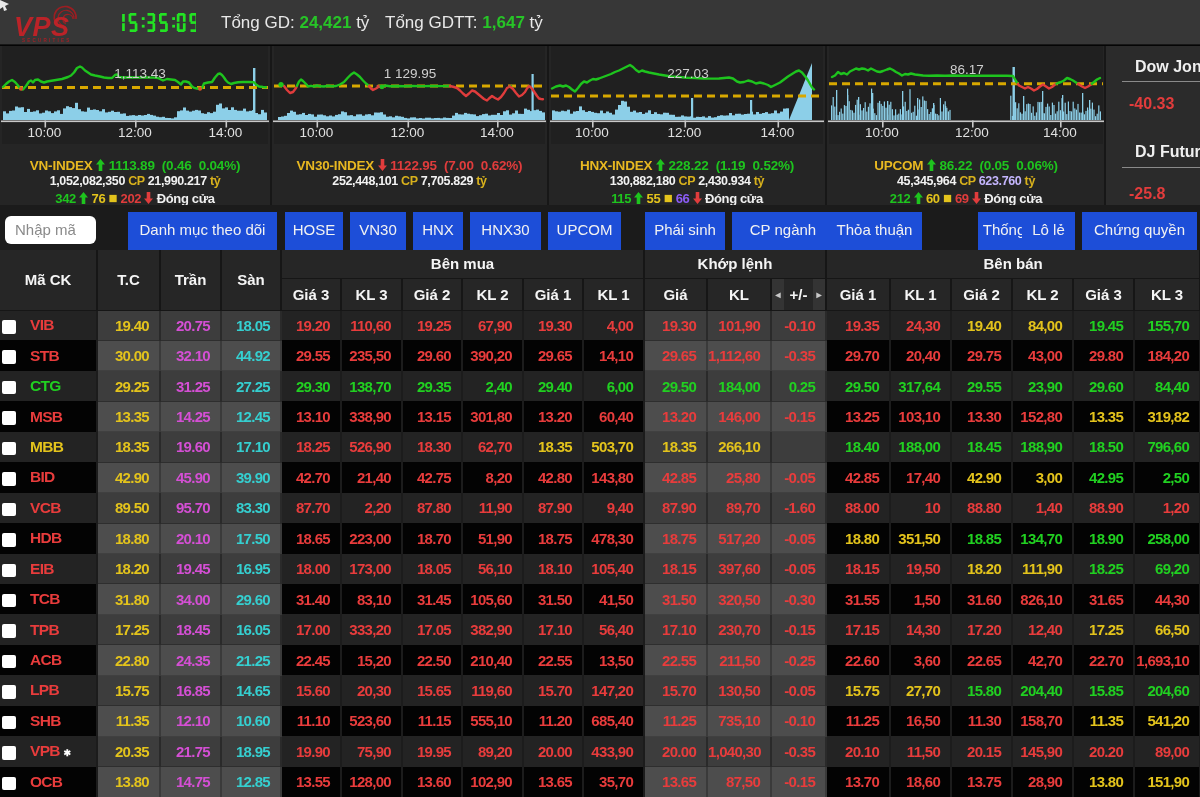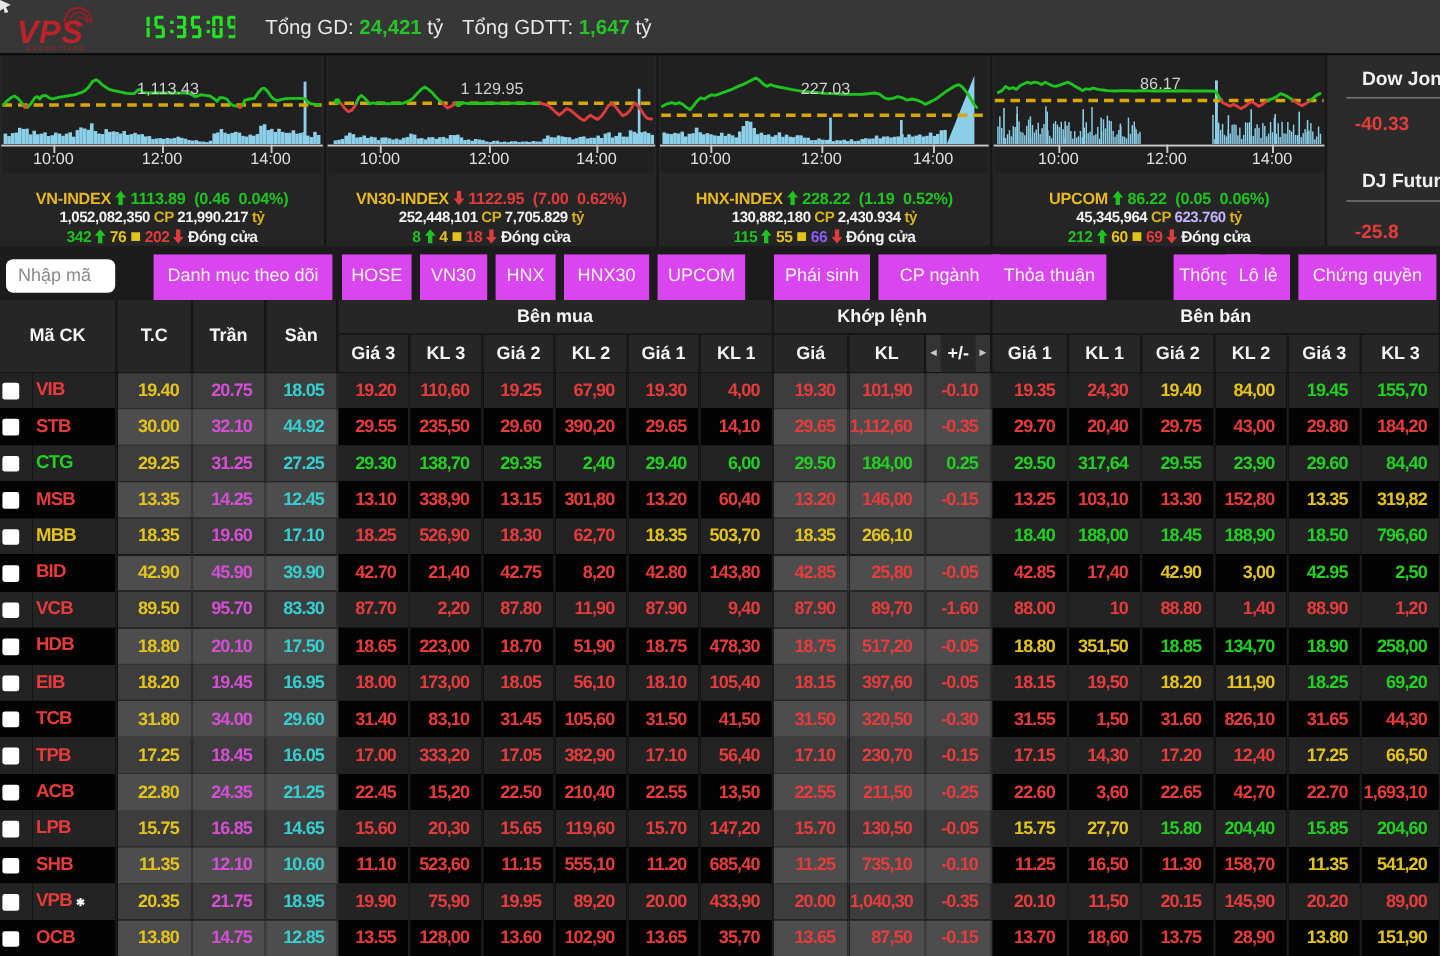--- a/index.html
+++ b/index.html
@@ -20,21 +20,21 @@
 .sq{font-size:15px}
 .gold{color:#d8b11c}
 #rpanel{position:absolute;left:1104px;top:0;width:96px;height:159px;background:#2b2b2b;
  border-left:2px solid #171717;overflow:hidden}
 .rt{position:absolute;font-weight:bold;font-size:16px;color:#f0f0f0;white-space:nowrap;left:29px}
 .rl{position:absolute;height:1px;background:#8a8a8a;left:16px;right:0}
 .rv{position:absolute;font-weight:bold;font-size:16px;color:#e23c3c;left:23px}
 #tabstrip{position:absolute;left:0;top:205px;width:1200px;height:45px;background:#1b1b1b}
 #ckinput{position:absolute;left:5px;top:11px;width:91px;height:28px;background:#fff;
  border-radius:6px;color:#8a8a8a;font-size:15px;line-height:28px;padding-left:10px}
-.tab{position:absolute;top:7px;height:38px;background:#d946ef;color:#f2f2f2;
+.tab{position:absolute;top:7px;height:38px;background:#1d4ed8;color:#f2f2f2;
  font-size:15px;line-height:36px;text-align:center;white-space:nowrap;overflow:hidden}
 #tablewrap{position:absolute;left:0;top:250px;width:1200px;height:547px;background:#000}
 table{border-collapse:collapse;table-layout:fixed;width:1200px}
 th{background:#262626;color:#f5f5f5;font-size:15px;font-weight:bold;
  border-right:2px solid #161616;border-bottom:1px solid #161616;text-align:center}
 .h1 th{height:28px}
 .h2 th{height:32px}
 .arr{color:#c8c8c8;font-size:10px}
 th.pm{position:relative}
 .al{position:absolute;left:0;top:0;bottom:0;width:12px;background:#343434;line-height:32px}
@@ -335,25 +335,20 @@
           <rect x="225.0" y="74.5" width="1.6" height="7" fill="#c8c8c8"></rect>
           <text x="44.5" y="90.5" text-anchor="middle" font-size="13.5" fill="#e0e0e0" font-family="Liberation Sans">10:00</text>
           <text x="135.5" y="90.5" text-anchor="middle" font-size="13.5" fill="#e0e0e0" font-family="Liberation Sans">12:00</text>
           <text x="225.0" y="90.5" text-anchor="middle" font-size="13.5" fill="#e0e0e0" font-family="Liberation Sans">14:00</text>
           <text x="138" y="32" text-anchor="middle" font-size="13.5" fill="#cfcfcf" font-family="Liberation Sans">1 129.95</text>
         </svg>
    <div class="il l1"><span class="nm">VN30-INDEX</span> <span style="color:#e03c3c"><svg width="9" height="12" viewBox="0 0 9 12" style="vertical-align:-1px">
               <path d="M4.5,12 L9,6.5 L6.3,6.5 L6.3,0 L2.7,0 L2.7,6.5 L0,6.5 Z" fill="#e03c3c"></path>
             </svg> 1122.95&nbsp; (7.00&nbsp; 0.62%)</span></div>
         <div class="il l2"><span style="color:#f2f2f2">252,448,101</span> <span class="gold">CP</span> <span style="color:#f2f2f2">7,705.829</span> <span class="gold">tỷ</span></div>
-        <div class="il l3"><span style="color:#1ec41e">8 <svg width="9" height="12" viewBox="0 0 9 12" style="vertical-align:-1px">
-              <path d="M4.5,0 L9,5.5 L6.3,5.5 L6.3,12 L2.7,12 L2.7,5.5 L0,5.5 Z" fill="#1ec41e"></path>
-            </svg></span> <span style="color:#e3c31c">4 <span class="sq">■</span></span> <span style="color:#e03c3c">18 <svg width="9" height="12" viewBox="0 0 9 12" style="vertical-align:-1px">
-              <path d="M4.5,12 L9,6.5 L6.3,6.5 L6.3,0 L2.7,0 L2.7,6.5 L0,6.5 Z" fill="#e03c3c"></path>
-            </svg></span> <span style="color:#f0f0f0">Đóng cửa</span></div>
   </div>
   <div class="sep" style="left:547px"></div>
   <div class="panel" style="left:549px;width:276px">
         <svg width="276" height="100" viewBox="0 0 276 100" style="position:absolute;left:0;top:0">
           <rect x="2" y="0" width="272" height="98" fill="#202020"></rect>
           <rect x="3.0" y="64.4" width="3.0" height="9.6" fill="#8ccfe8"></rect>
           <rect x="6.0" y="65.3" width="3.0" height="8.7" fill="#8ccfe8"></rect>
           <rect x="9.0" y="65.7" width="3.0" height="8.3" fill="#8ccfe8"></rect>
           <rect x="12.0" y="64.7" width="3.0" height="9.3" fill="#8ccfe8"></rect>
           <rect x="15.0" y="65.2" width="3.0" height="8.8" fill="#8ccfe8"></rect>

